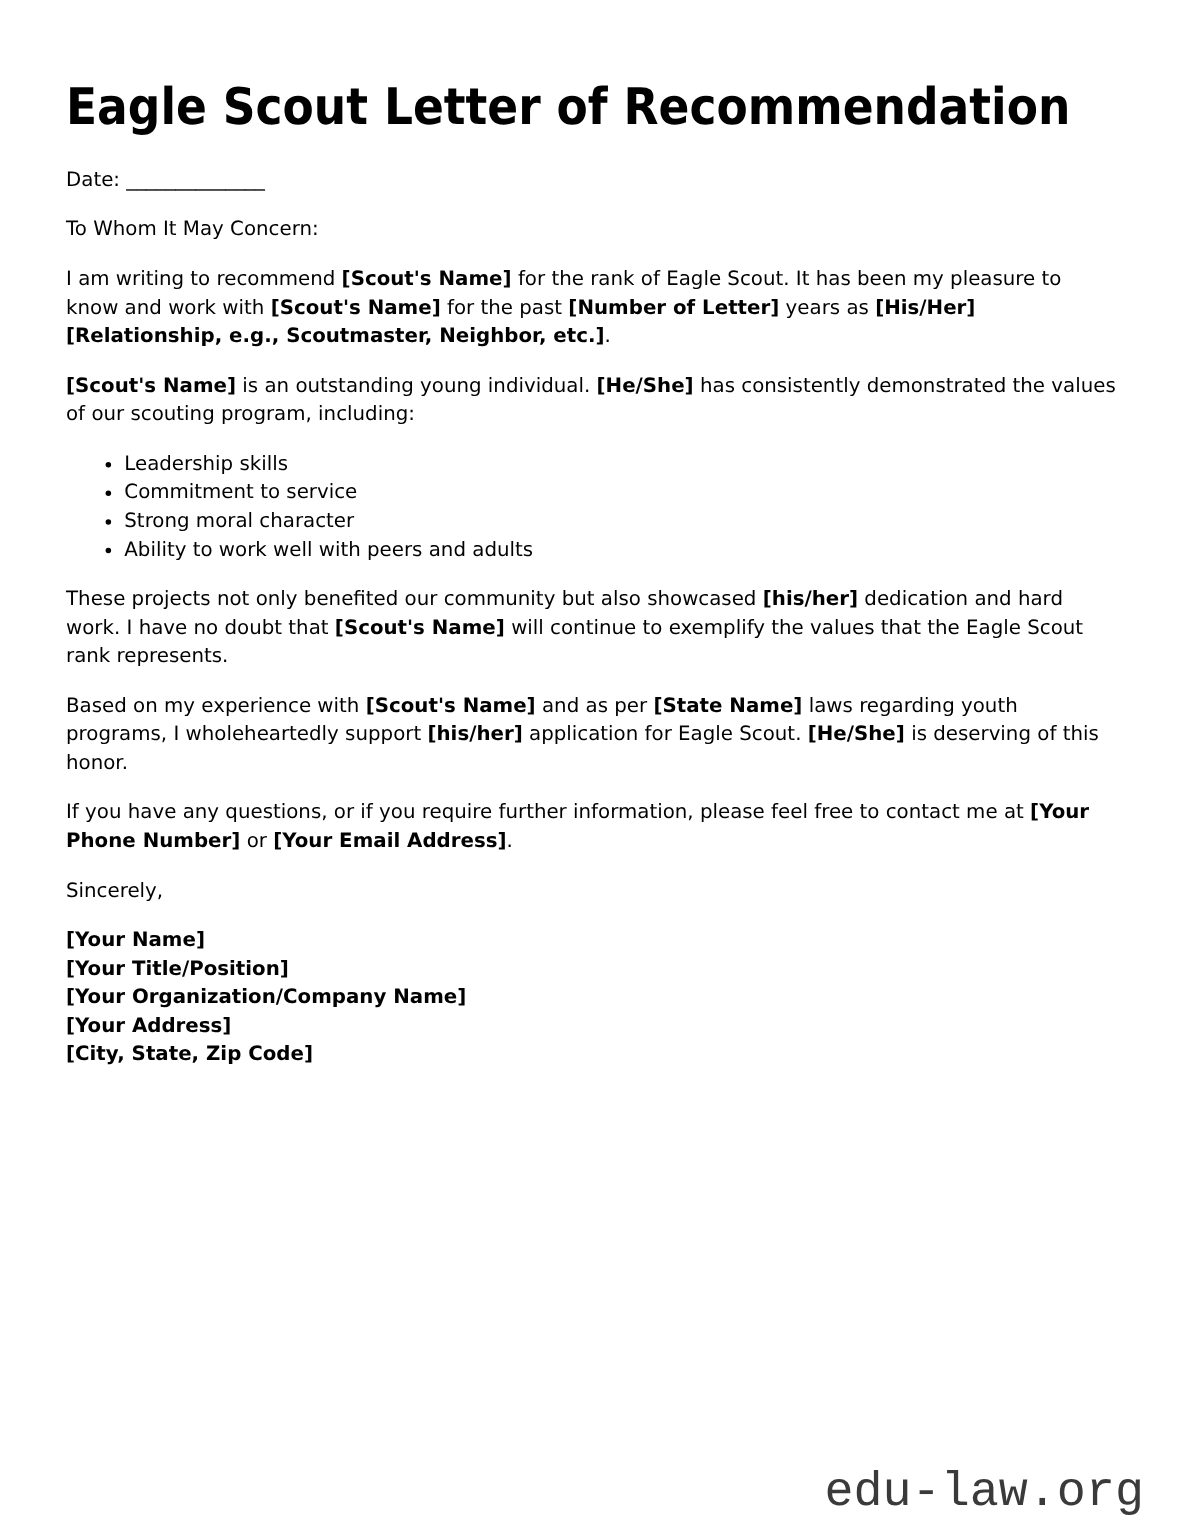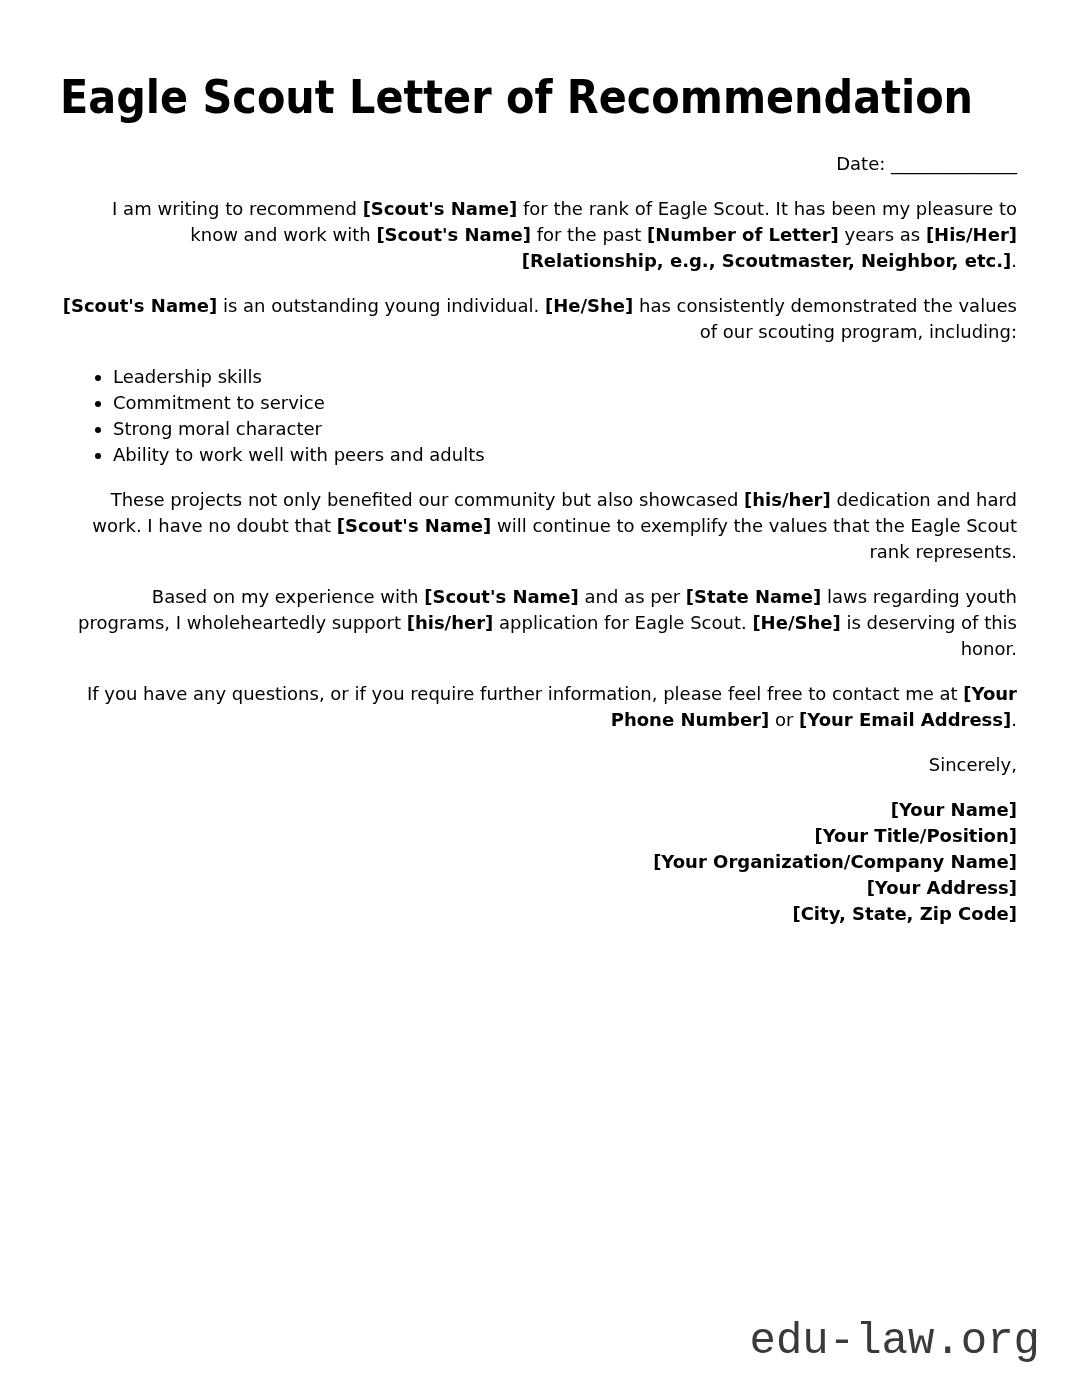--- a/index.html
+++ b/index.html
@@ -22,57 +22,58 @@
   }
   h1.doc-title {
     font-size: 46px;
     line-height: 55px;
     font-weight: bold;
     margin: 0 0 26px 0;
     white-space: nowrap;
     transform: scaleX(0.90);
     transform-origin: 0 50%;
   }
-  p { margin: 19px 0; text-align: right; }
+  p { margin: 19px 0; }
   ul.values-list {
     margin: 19px 0;
     padding-left: 53px;
     list-style-type: disc;
   }
   ol.projects-list {
     margin: 19px 0;
     padding-left: 56px;
     list-style-type: decimal;
   }
   li { margin: 0; }
   ol.projects-list li strong, p strong, li strong { font-weight: bold; }
   .signature-block {
     font-weight: bold;
     margin-top: 19px;
   }
   .footer-brand {
     position: absolute;
     right: 35px;
-    bottom: 28px;
+    bottom: 12px;
     font-family: "Liberation Mono", "DejaVu Sans Mono", monospace;
     font-size: 44px;
     line-height: 1;
     letter-spacing: 0px;
     color: #3a3a3a;
   }
 </style>
 </head>
 <body>
 
 <div class="page" style="color: rgb(0, 0, 0); background: rgb(255, 255, 255);">
 
   <h1 class="doc-title">Eagle Scout Letter of Recommendation</h1>
 
   <p>Date: ______________</p>
 
+  <p>To Whom It May Concern:</p>
 
   <p>I am writing to recommend <strong>[Scout's Name]</strong> for the rank of Eagle Scout. It has been my pleasure to know and work with <strong>[Scout's Name]</strong> for the past <strong>[Number of Letter]</strong> years as <strong>[His/Her] [Relationship, e.g., Scoutmaster, Neighbor, etc.]</strong>.</p>
 
   <p><strong>[Scout's Name]</strong> is an outstanding young individual. <strong>[He/She]</strong> has consistently demonstrated the values of our scouting program, including:</p>
 
   <ul class="values-list">
     <li>Leadership skills</li>
     <li>Commitment to service</li>
     <li>Strong moral character</li>
     <li>Ability to work well with peers and adults</li>

